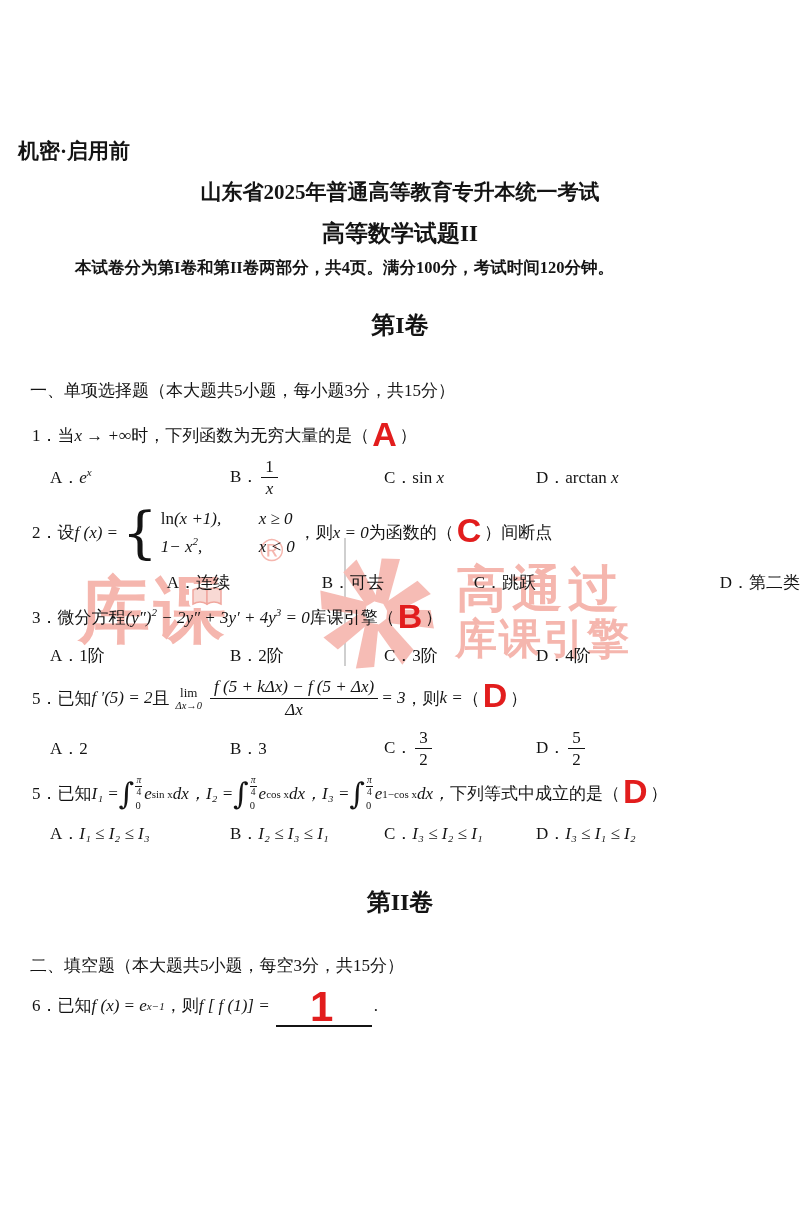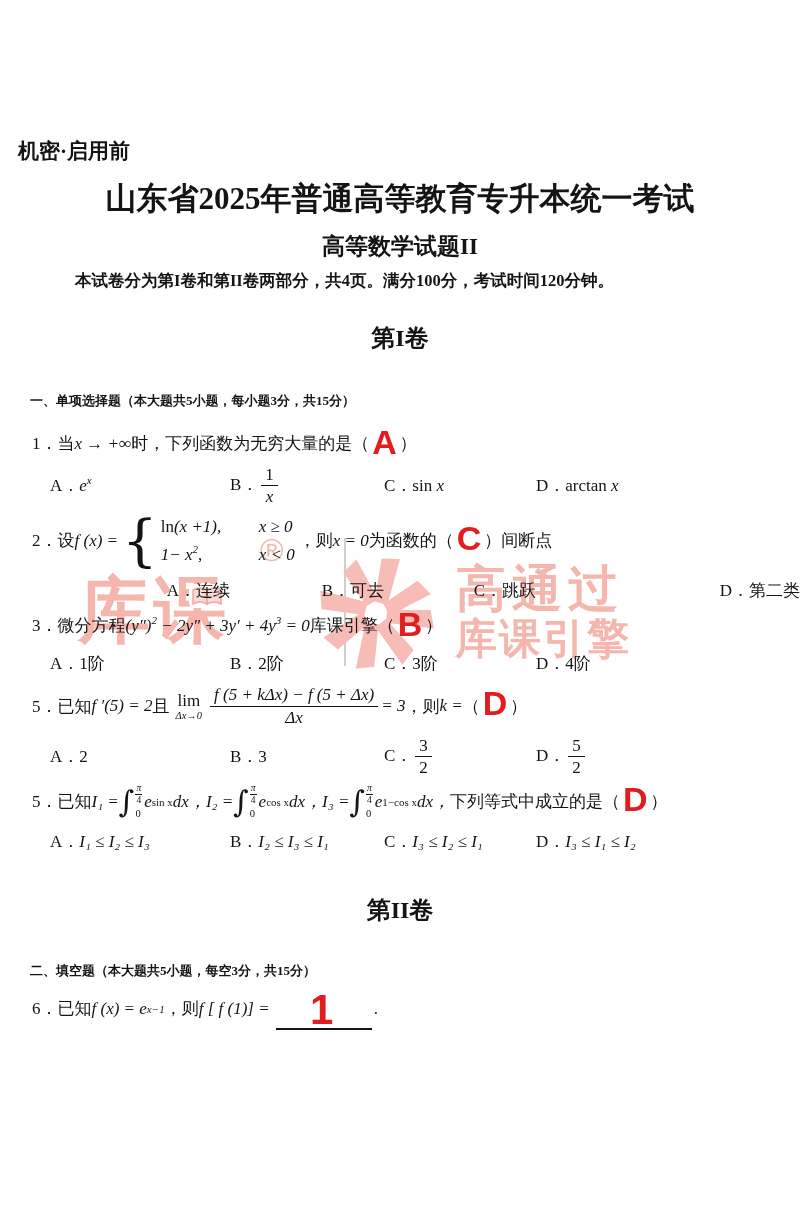--- a/index.html
+++ b/index.html
@@ -28,27 +28,27 @@
     font-weight:900; font-size:50px; line-height:1; letter-spacing:6px; color:var(--pink);
   }
   .wm-s2 {
     position:absolute; left:455px; top:618px;
     font-family:"Liberation Sans","DejaVu Sans",sans-serif;
     font-weight:900; font-size:42px; line-height:1; letter-spacing:2px; color:var(--pink);
   }
   
   .content { position:relative; z-index:1; padding-top:138px; }
   .confidential { margin:0 0 0 18px; font-size:21px; font-weight:bold; line-height:1.3; }
-  .title    { margin:14px 0 0 0; text-align:center; font-size:31px; font-weight:bold; line-height:1.3; }
+  .title    { margin:14px 0 0 0; text-align:center; font-size:21px; font-weight:bold; line-height:1.3; }
   .subtitle { margin:12px 0 0 0; text-align:center; font-size:23px; font-weight:bold; line-height:1.3; }
   .instructions { margin:9px 60px 0 75px; font-size:16.5px; font-weight:bold; line-height:1.35; }
   .part-title { text-align:center; font-size:24px; font-weight:bold; line-height:1.3; margin:0; }
   #part1-title { margin-top:30px; }
   #part2-title { margin-top:42px; }
-  .sec-heading { font-size:13px; font-weight:bold; margin:38px 0 0 30px; }
+  .sec-heading { font-size:17px; font-weight:normal; margin:38px 0 0 30px; }
   #sec2-heading { margin-top:36px; }
 
   .q { margin-left:32px; font-size:17px; line-height:1.45; }
   .qline { display:flex; align-items:center; flex-wrap:nowrap; margin-left:32px; font-size:17px; }
   .mi { font-style:italic; }
   sup.s { font-size:11px; vertical-align:super; line-height:0; font-style:italic; }
   sup.sfn { font-size:11px; vertical-align:super; line-height:0; font-style:normal; }
 
   
   .ans {
@@ -70,21 +70,21 @@
   .frac .fden { display:block; padding-top:1px; }
   
   #q2-line { margin-top:4px; }
   .cases { display:inline-flex; align-items:center; margin:0 4px; }
   .brace { font-size:56px; font-weight:400; line-height:0.85; font-family:"DejaVu Serif",serif; }
   .crows { display:inline-block; margin-left:3px; }
   .crow  { display:block; line-height:1.65; white-space:nowrap; }
   .cmain { display:inline-block; min-width:98px; }
   
   .lim { display:inline-flex; flex-direction:column; align-items:center; line-height:1; margin:0 5px 0 6px; }
-  .lim .limword { font-size:17px; }
+  .lim .limword { font-size:13px; }
   .lim .limsub  { font-size:10.5px; margin-top:2px; font-style:italic; }
   
   .integral { display:inline-flex; align-items:center; white-space:nowrap; }
   .int-sign { font-size:30px; line-height:1; font-family:"DejaVu Serif",serif; }
   .int-lims { display:inline-flex; flex-direction:column; justify-content:space-between;
               height:36px; font-size:10.5px; margin:0 2px 0 1px; line-height:1; }
   .tfrac { display:inline-block; text-align:center; font-size:9.5px; line-height:1; }
   .tfrac .tnum { display:block; border-bottom:0.9px solid #141414; padding:0 1px 1px 1px; }
   .tfrac .tden { display:block; padding-top:1px; }
   

